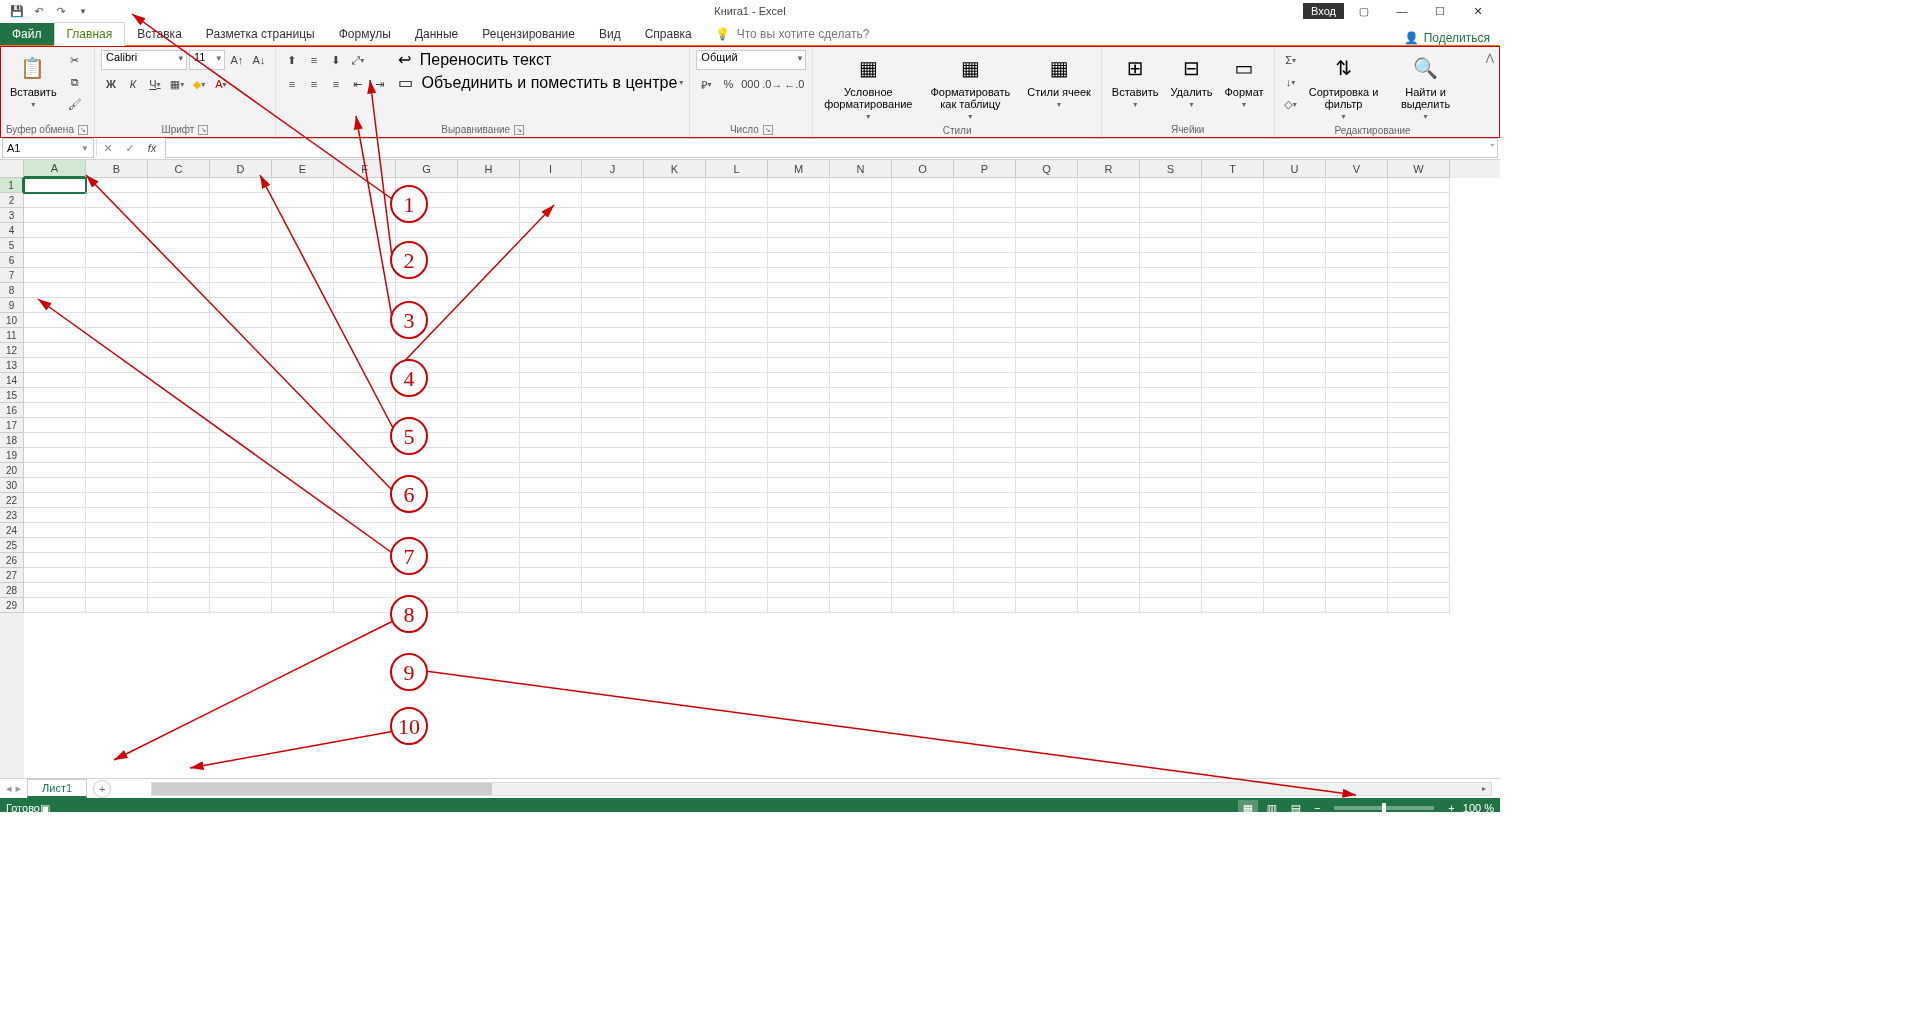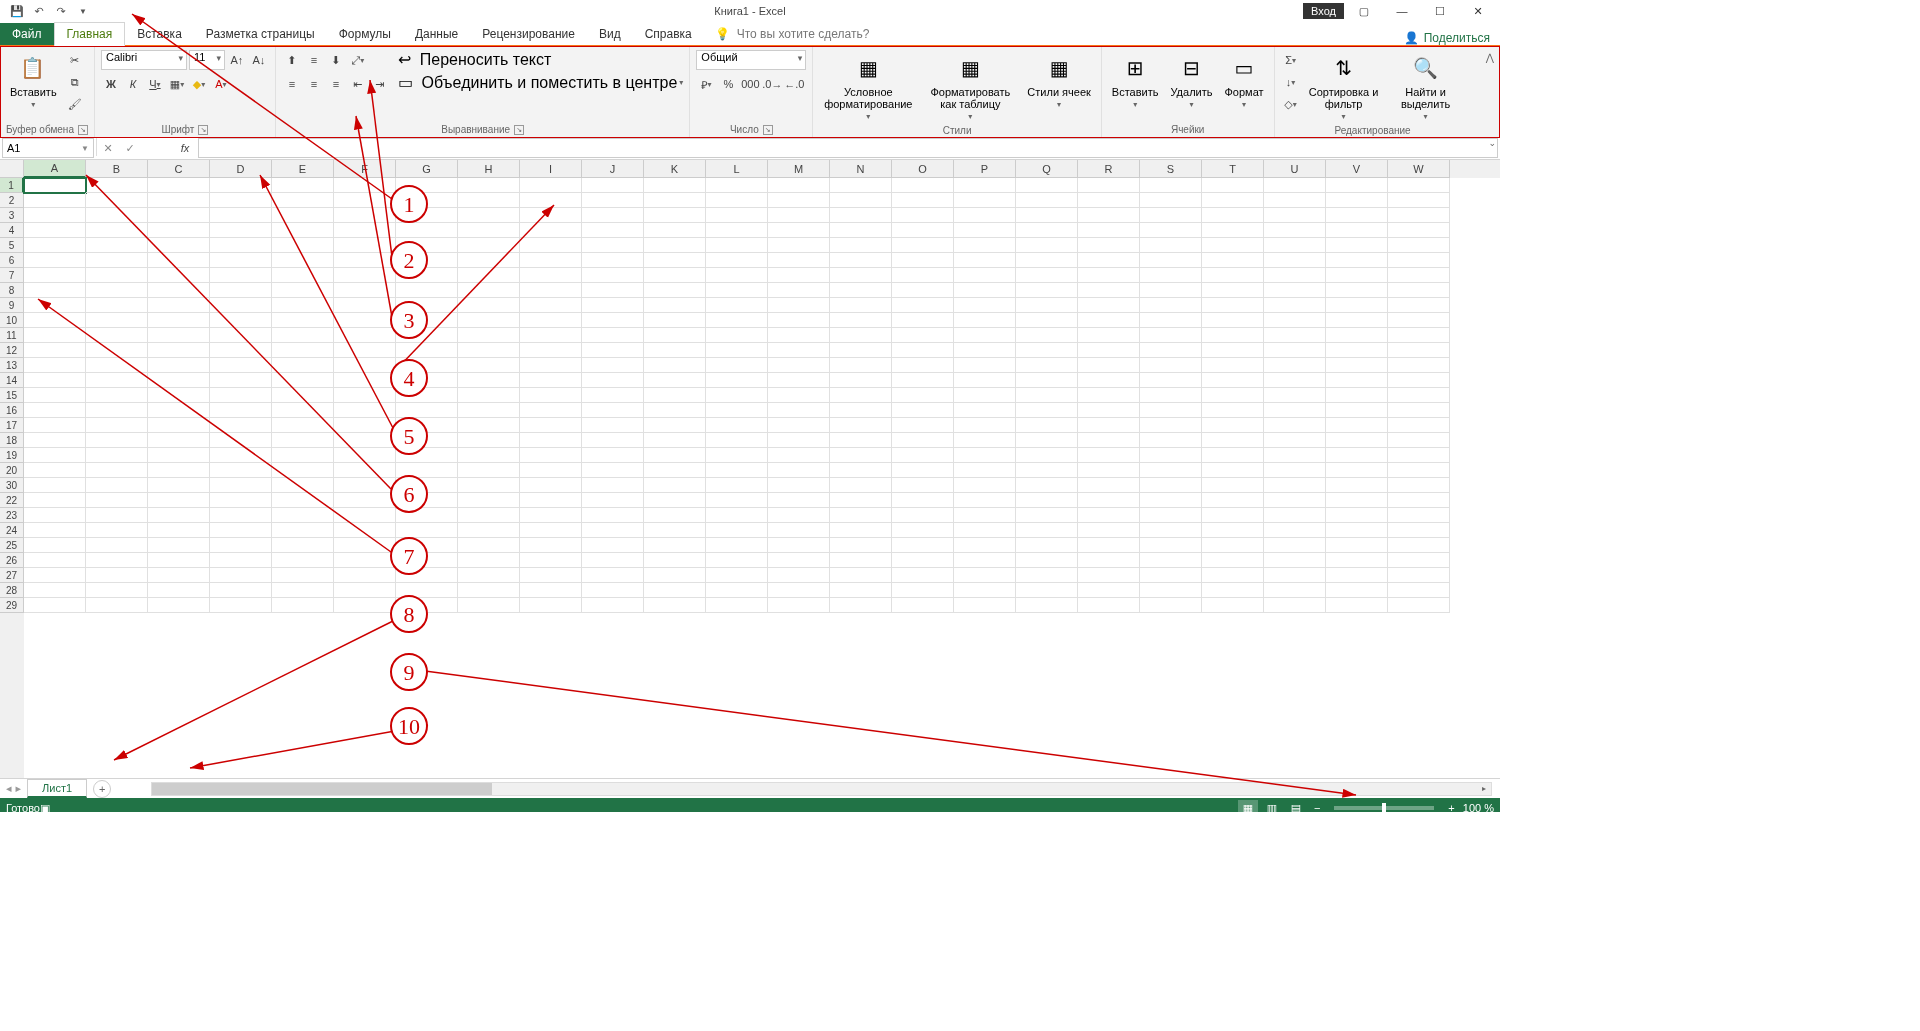--- a/index.html
+++ b/index.html
@@ -38,21 +38,21 @@
 .hrow { display: flex; align-items: center; gap: 2px; }
 .font-select { height: 20px; border: 1px solid #ccc; background: #fff; font-size: 11px; padding: 0 16px 0 4px; cursor: pointer; position: relative; }
 .font-select::after { content: '▾'; position: absolute; right: 3px; top: 2px; font-size: 9px; color: #666; }
 .nfmt { width: 110px; }
 .collapse-btn { position: absolute; right: 6px; top: 6px; cursor: pointer; color: #666; font-size: 10px; }
 
 
 .fbar { height: 22px; border-bottom: 1px solid #d4d4d4; display: flex; align-items: flex-start; background: #fff; position: relative; }
 .namebox { width: 92px; height: 20px; border: 1px solid #ccc; margin: 0 2px; padding: 0 4px; font-size: 11px; display: flex; align-items: center; justify-content: space-between; cursor: text; }
 .fx-btn { width: 22px; height: 20px; display: flex; align-items: center; justify-content: center; cursor: pointer; color: #888; font-size: 11px; }
-.fx-btn.fx { font-style: italic; color: #444; margin-left: 33px; }
+.fx-btn.fx { font-style: italic; color: #444; }
 .formula-input { flex: 1; height: 20px; border: 1px solid #ccc; margin: 0 2px; padding: 0 4px; font-size: 11px; }
 .fbar-expand { position: absolute; right: 4px; cursor: pointer; color: #666; font-size: 9px; }
 
 
 .grid-wrap { display: flex; height: 600px; position: relative; }
 .selectall { width: 24px; height: 18px; background: #f0f0f0; border-right: 1px solid #ccc; border-bottom: 1px solid #ccc; cursor: pointer; }
 .colheads { display: flex; height: 18px; background: #f0f0f0; flex: 1; }
 .colhead { width: 62px; border-right: 1px solid #ccc; border-bottom: 1px solid #ccc; display: flex; align-items: center; justify-content: center; font-size: 11px; color: #444; cursor: pointer; }
 .colhead.sel { background: #d2e8d2; border-bottom: 2px solid #217346; }
 .rowheads { width: 24px; background: #f0f0f0; }

